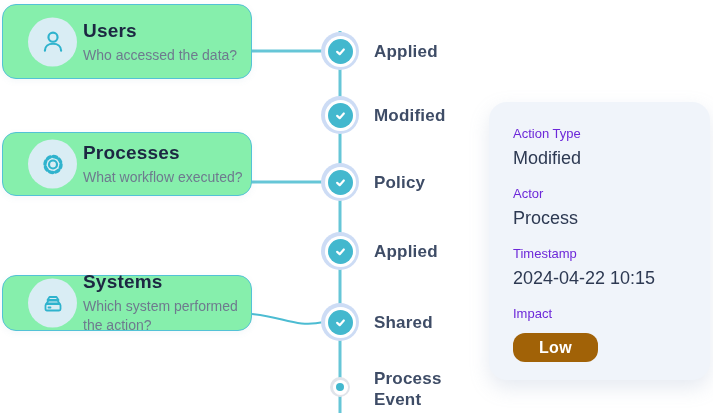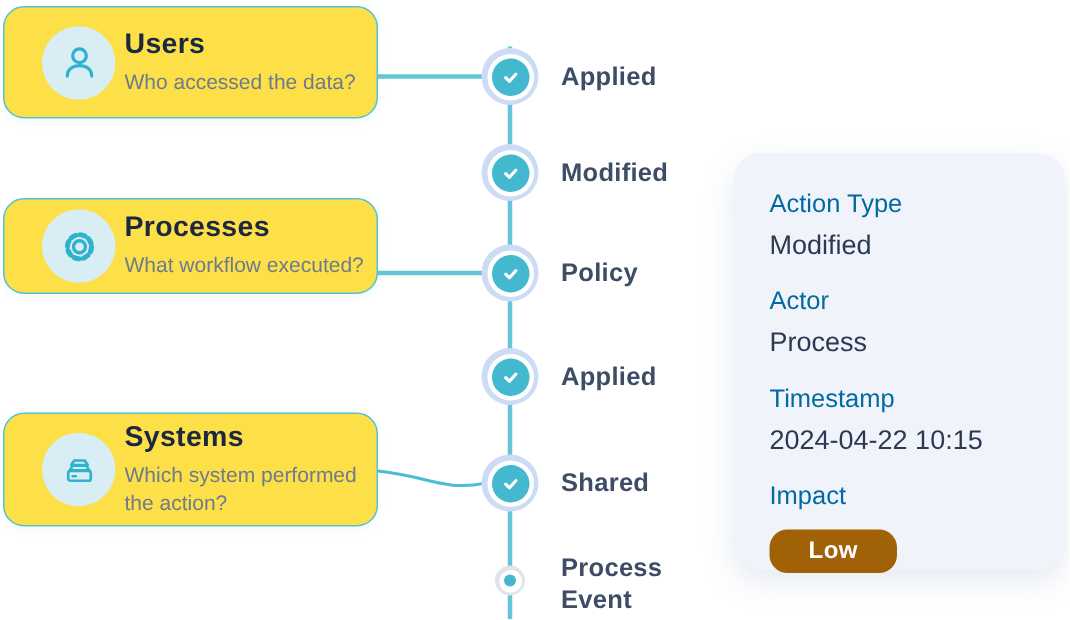--- a/index.html
+++ b/index.html
@@ -5,21 +5,21 @@
   html,body{margin:0;padding:0;background:#ffffff;}
   .stage{
     position:relative;width:713px;height:413px;background:#ffffff;overflow:hidden;
     font-family:"Liberation Sans","DejaVu Sans",sans-serif;
   }
   .wires{position:absolute;left:0;top:0;width:713px;height:413px;}
 
   
   .card{
     position:absolute;left:2px;width:250px;box-sizing:border-box;
-    background:#fde047;border:1.5px solid #53c2d6;border-radius:14px;
+    background:#86efac;border:1.5px solid #53c2d6;border-radius:14px;
     box-shadow:0 2px 6px rgba(120,150,180,.08);cursor:pointer;
   }
   .card-icon{
     position:absolute;left:25px;top:50%;transform:translateY(-50%);
     width:49px;height:49px;border-radius:50%;background:#d9edf4;
     display:flex;align-items:center;justify-content:center;
   }
   .card-text{position:absolute;left:80px;top:50%;transform:translateY(-50%);width:162px;}
   .card-title{font-size:19px;font-weight:700;color:#1c2742;margin:0 0 4px 0;letter-spacing:.2px;}
   .card-sub{font-size:14px;color:#6e7a8e;line-height:19px;}
@@ -45,21 +45,21 @@
     position:absolute;left:374px;transform:translateY(-50%);
     font-size:17px;font-weight:700;color:#3e4c66;letter-spacing:.2px;line-height:21px;width:92px;
   }
 
   
   .panel{
     position:absolute;left:489px;top:102px;width:221px;height:278px;box-sizing:border-box;
     background:#f0f4fa;border-radius:18px;padding:22px 24px;
     box-shadow:0 8px 20px rgba(140,160,190,.22);
   }
-  .f-label{font-size:17px;color:#0369a1;margin-top:17px;}
+  .f-label{font-size:13px;color:#6d28d9;margin-top:17px;}
   .f-label:first-child{margin-top:2px;}
   .f-value{font-size:18px;font-weight:500;color:#2d3952;margin-top:7px;}
   .badge{
     margin-top:12px;width:85px;height:29px;border-radius:12px;background:#a16207;
     display:flex;align-items:center;justify-content:center;
     color:#ffffff;font-size:16px;font-weight:700;letter-spacing:.3px;
   }
 </style>
 </head>
 <body>
@@ -92,21 +92,21 @@
         <circle cx="14" cy="14" r="4" stroke-width="2.2"></circle>
         <circle cx="14" cy="14" r="8" stroke-width="3.4" stroke-dasharray="3.4 2.9"></circle>
       </svg>
     </div>
     <div class="card-text">
       <div class="card-title">Processes</div>
       <div class="card-sub">What workflow executed?</div>
     </div>
   </div>
 
-  <div class="card" style="top:275px;height:76px">
+  <div class="card" style="top:275px;height:56px">
     <div class="card-icon">
       <svg width="28" height="28" viewBox="0 0 28 28" fill="none" stroke="#2fb3cd" stroke-width="1.8" stroke-linecap="round" stroke-linejoin="round">
         <path d="M8.5 10.5 L19.5 10.5 L17.5 7.5 L10.5 7.5 Z"></path>
         <path d="M7.5 14 L20.5 14 L18.5 11 L9.5 11 Z"></path>
         <rect x="6.5" y="14.5" width="15" height="6.5" rx="1.4"></rect>
         <line x1="9.5" y1="18" x2="11.5" y2="18"></line>
       </svg>
     </div>
     <div class="card-text">
       <div class="card-title">Systems</div>

